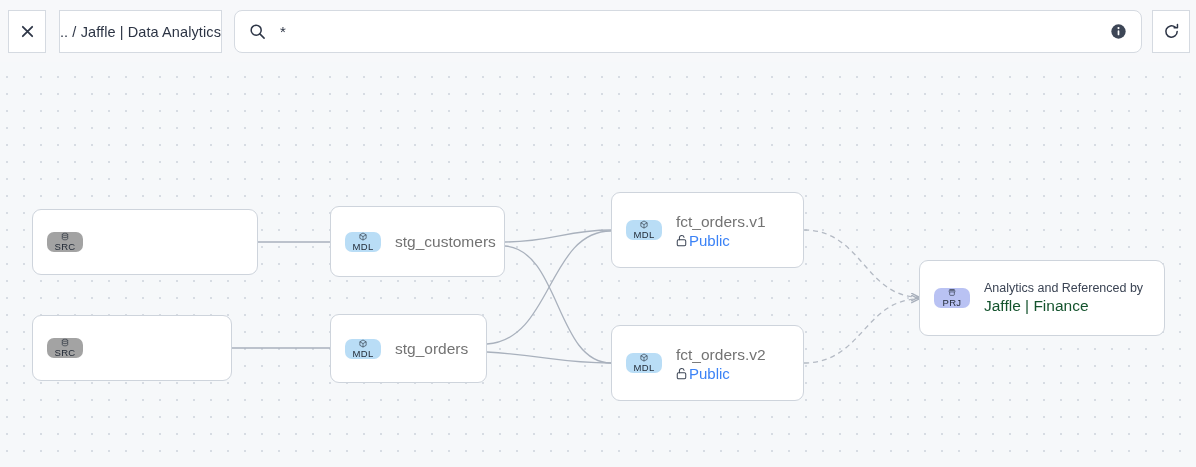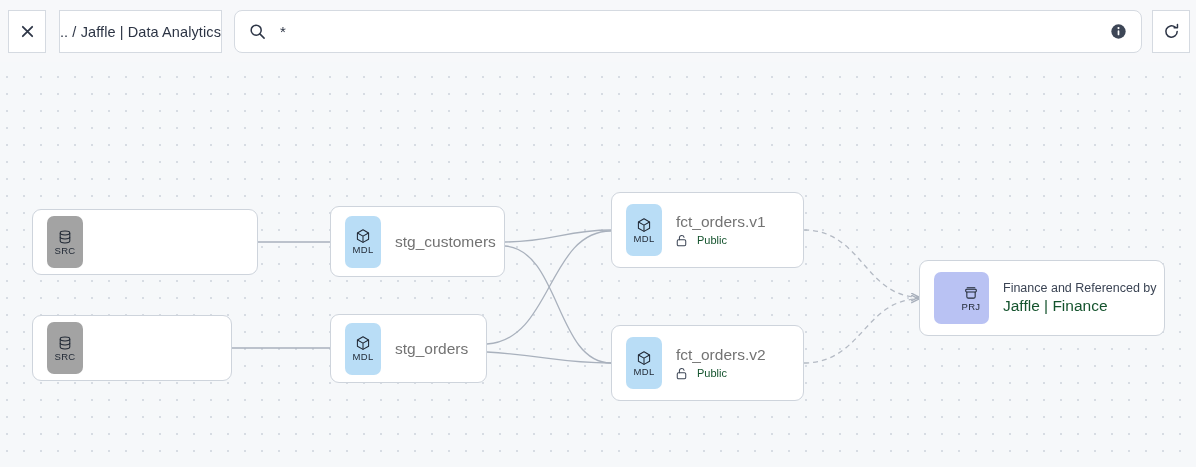--- a/index.html
+++ b/index.html
@@ -95,60 +95,60 @@
     border: 1px solid #ced4dc;
     border-radius: 9px;
     box-sizing: border-box;
     display: flex;
     align-items: center;
     z-index: 10;
     cursor: pointer;
   }
   .badge {
     width: 36px;
-    height: 52px;
+    height: 20px;
     border-radius: 7px;
     margin-left: 14px;
     flex: 0 0 auto;
     display: flex;
     flex-direction: column;
     align-items: center;
     justify-content: center;
     color: #1f2733;
   }
   .badge .b-label {
     font-size: 9.5px;
     letter-spacing: .3px;
     line-height: 10px;
     margin-top: 1px;
   }
   .badge.src { background: #a3a3a3; }
   .badge.mdl { background: #b9ddf6; }
-  .badge.prj { background: #b9c2f3; padding-left: 19px; }
+  .badge.prj { background: #b9c2f3; }
 
   .node-text {
     margin-left: 14px;
     margin-right: 12px;
     display: flex;
     flex-direction: column;
     justify-content: center;
   }
   .node-title {
     font-size: 15.5px;
     color: #737373;
     line-height: 19px;
     white-space: nowrap;
   }
   .node-sub {
-    font-size: 11px;
-    color: #14532d;
+    font-size: 15px;
+    color: #3b82f6;
     line-height: 17px;
     display: flex;
     align-items: center;
-    gap: 10px;
+    gap: 2px;
     white-space: nowrap;
     margin-top: 1px;
   }
   .node-sub-top {
     font-size: 12.5px;
     color: #3b4454;
     line-height: 16px;
     white-space: nowrap;
   }
   .node-title-lg {
@@ -298,21 +298,21 @@
 <div class="node" id="node-prj-finance">
   <div class="badge prj">
     <svg width="16" height="16" viewBox="0 0 20 20">
       <path d="M5.2,3.4 H14.8" fill="none" stroke="#1f2733" stroke-width="1.4" stroke-linecap="round"></path>
       <rect x="3.4" y="5.4" width="13.2" height="3.3" rx="1.1" fill="none" stroke="#1f2733" stroke-width="1.3"></rect>
       <path d="M4.8,8.9 V14.6 C4.8,15.7 5.6,16.4 6.7,16.4 H13.3 C14.4,16.4 15.2,15.7 15.2,14.6 V8.9" fill="none" stroke="#1f2733" stroke-width="1.3"></path>
     </svg>
     <span class="b-label">PRJ</span>
   </div>
   <div class="node-text">
-    <span class="node-sub-top">Finance and Referenced by</span>
+    <span class="node-sub-top">Analytics and Referenced by</span>
     <span class="node-title-lg">Jaffle | Finance</span>
   </div>
 </div>
 
 <div id="topbar">
   <div class="tb-btn" id="close-btn">
     <svg width="15" height="15" viewBox="0 0 16 16">
       <path d="M3,3 L13,13 M13,3 L3,13" stroke="#2e3647" stroke-width="1.9" stroke-linecap="round"></path>
     </svg>
   </div>

